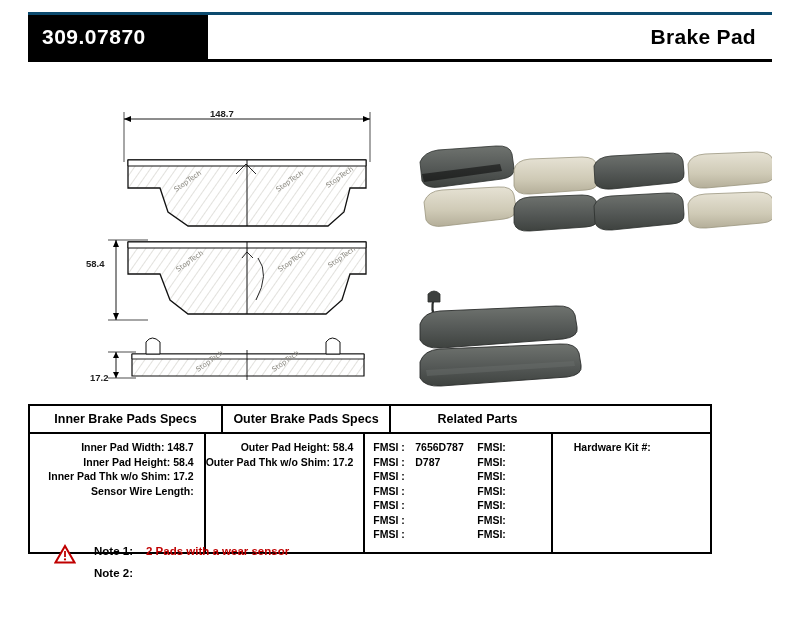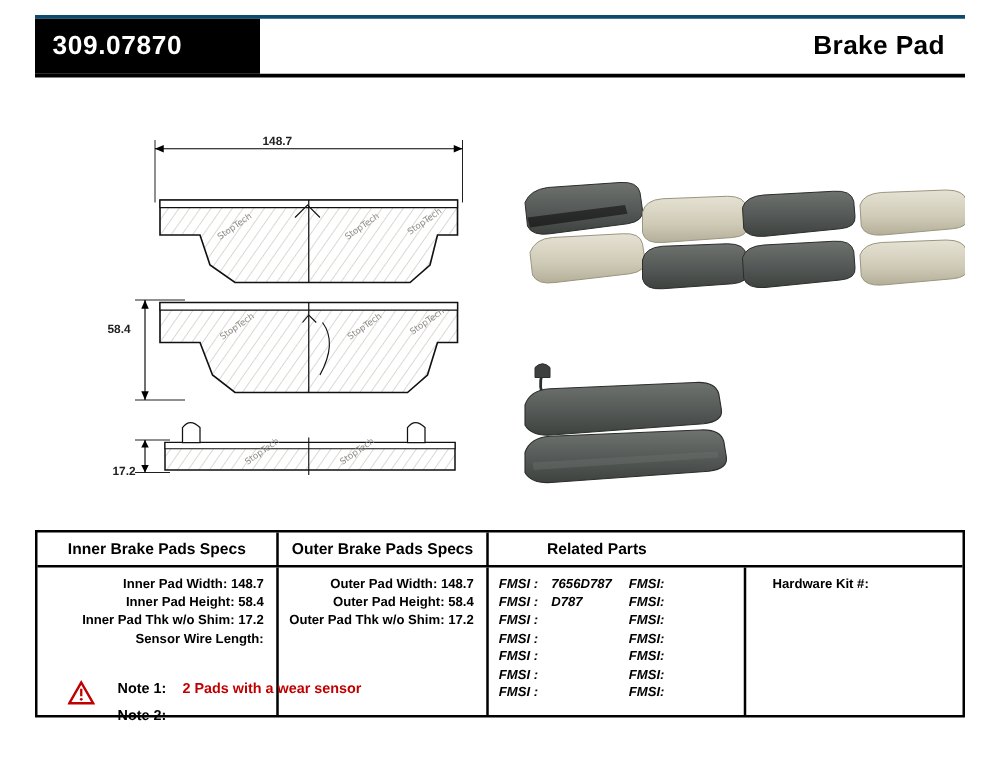--- a/index.html
+++ b/index.html
@@ -74,22 +74,22 @@
   svg.tech {
     position: absolute;
     left: 0;
     top: 0;
   }
 
   
   .spec-table {
     position: absolute;
     left: 0;
-    top: 412px;
-    width: 744px;
+    top: 392px;
+    width: 684px;
     border: 2px solid #000;
     box-sizing: border-box;
   }
   .spec-head {
     display: flex;
     border-bottom: 2px solid #000;
   }
   .spec-head div {
     font-size: 12.5px;
     font-weight: bold;
@@ -120,21 +120,20 @@
     white-space: nowrap;
   }
   .fmsi-rows {
     padding-left: 8px;
   }
   .fmsi-row {
     display: flex;
     font-size: 10.5px;
     font-weight: bold;
     line-height: 14.5px;
-    font-style: italic;
   }
   .fmsi-row .lbl { width: 42px; }
   .fmsi-row .val { width: 62px; }
   .fmsi-row .lbl2 { width: 42px; }
   .related-line {
     font-size: 10.5px;
     font-weight: bold;
     padding-left: 21px;
     line-height: 14.5px;
   }
@@ -290,21 +289,20 @@
     <div class="spec-body">
 
       <div class="col-1">
         <div class="spec-line">Inner Pad Width: 148.7</div>
         <div class="spec-line">Inner Pad Height: 58.4</div>
         <div class="spec-line">Inner Pad Thk w/o Shim: 17.2</div>
         <div class="spec-line">Sensor Wire Length:</div>
       </div>
 
       <div class="col-2">
-        <div class="spec-line">Outer Pad Width: 148.7</div>
         <div class="spec-line">Outer Pad Height: 58.4</div>
         <div class="spec-line">Outer Pad Thk w/o Shim: 17.2</div>
       </div>
 
       <div class="col-3">
         <div class="fmsi-rows">
           <div class="fmsi-row">
             <span class="lbl">FMSI :</span>
             <span class="val">7656D787</span>
             <span class="lbl2">FMSI:</span>

